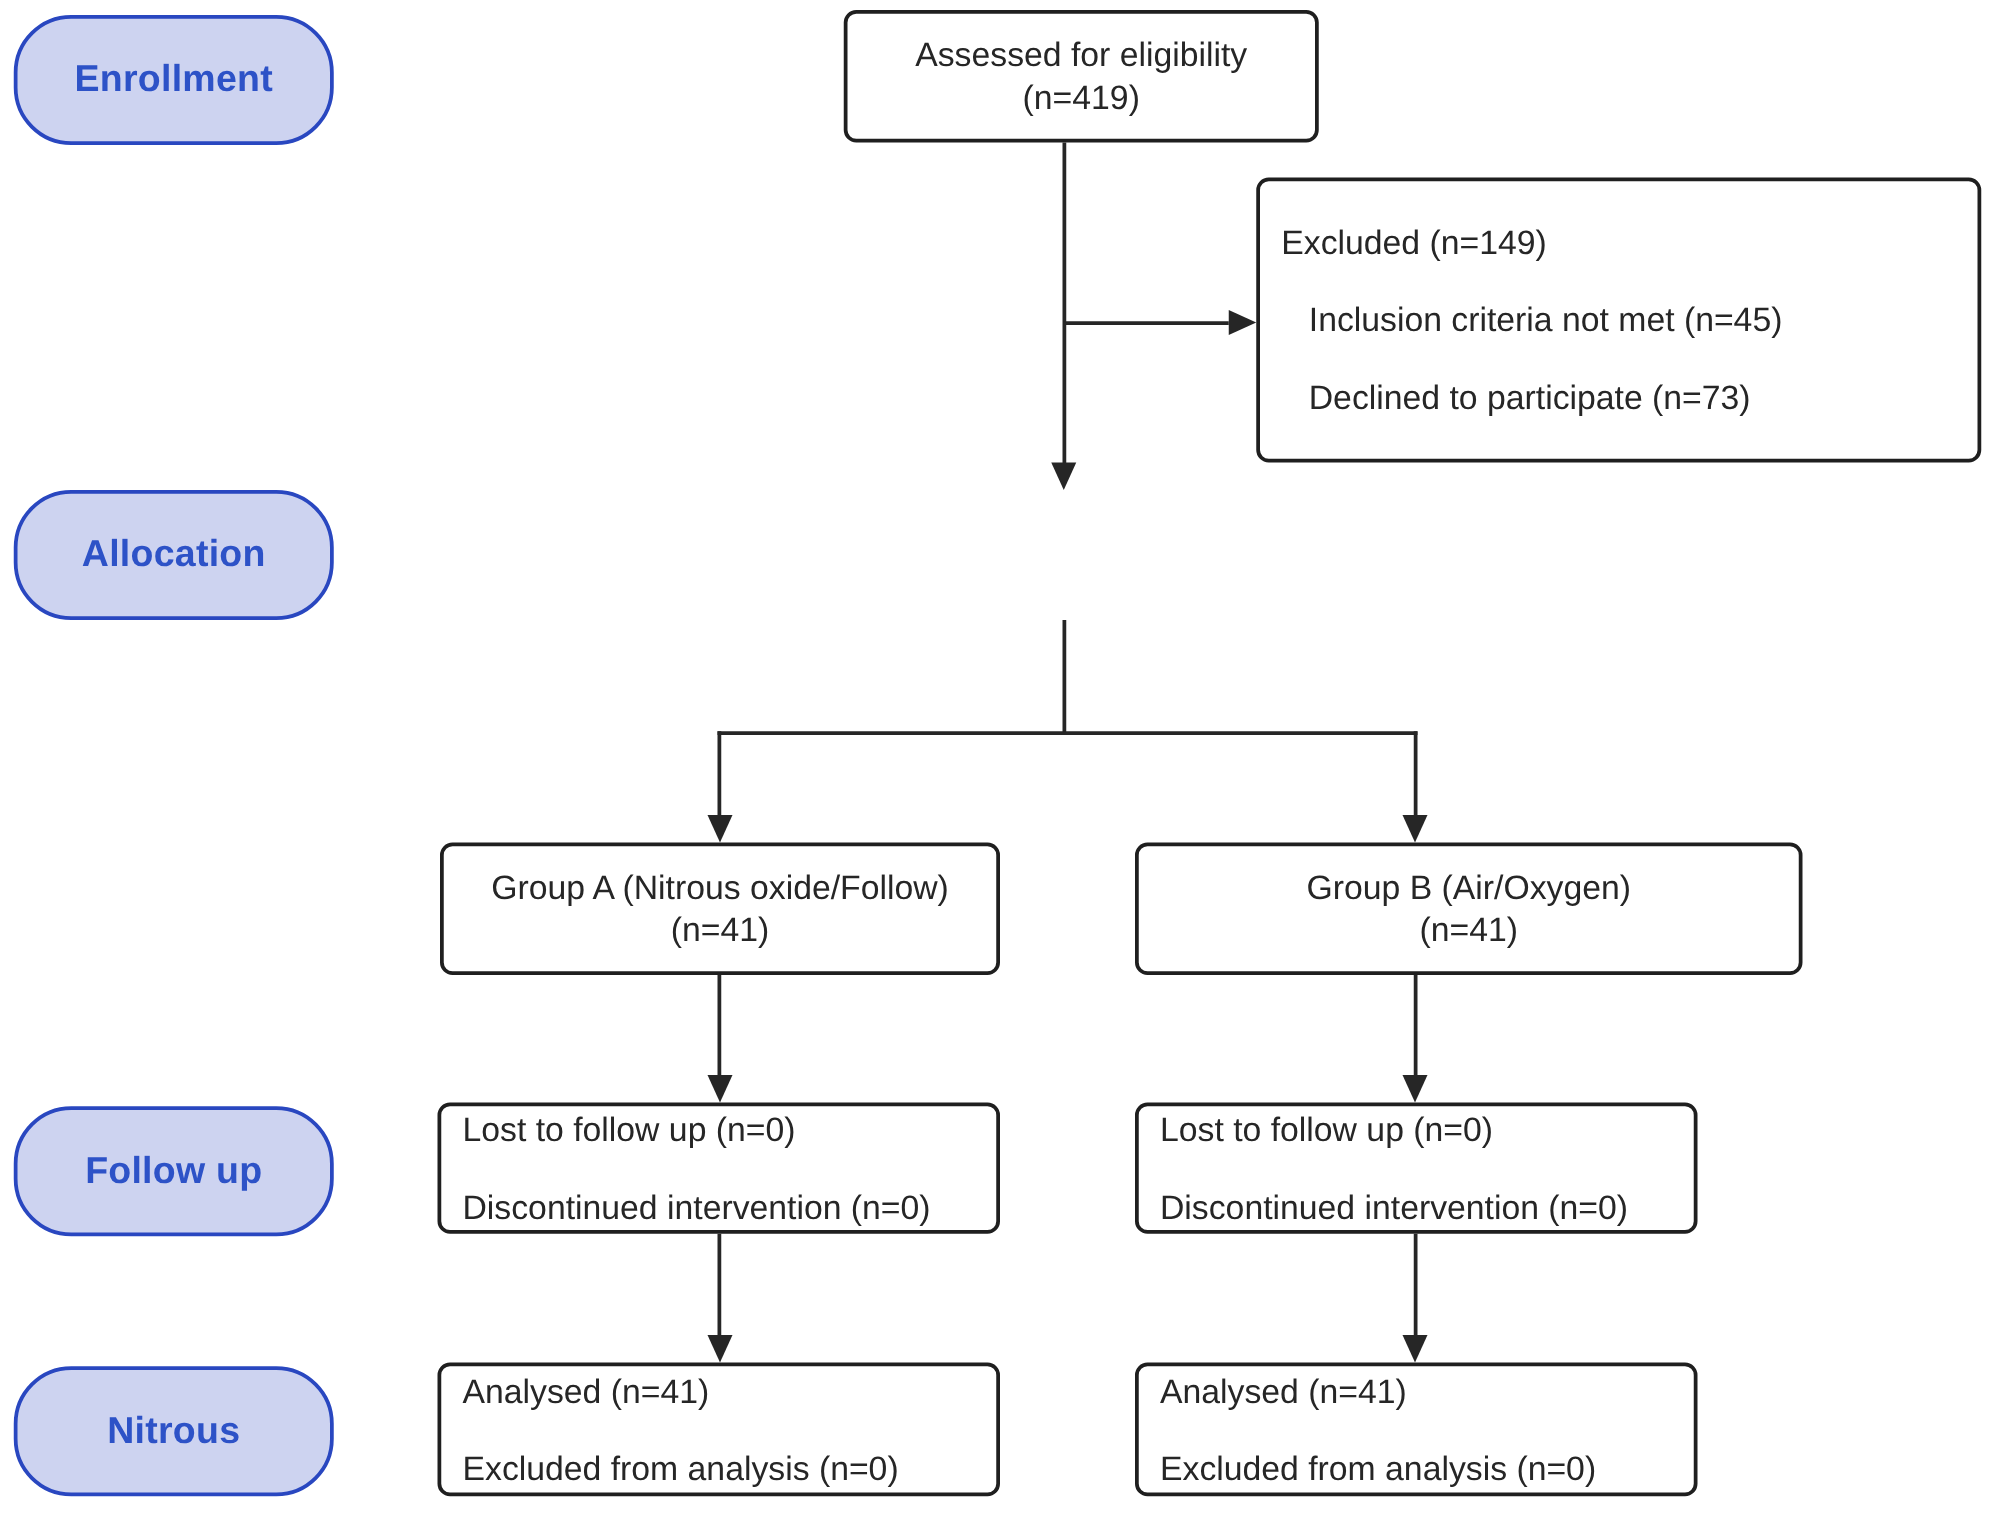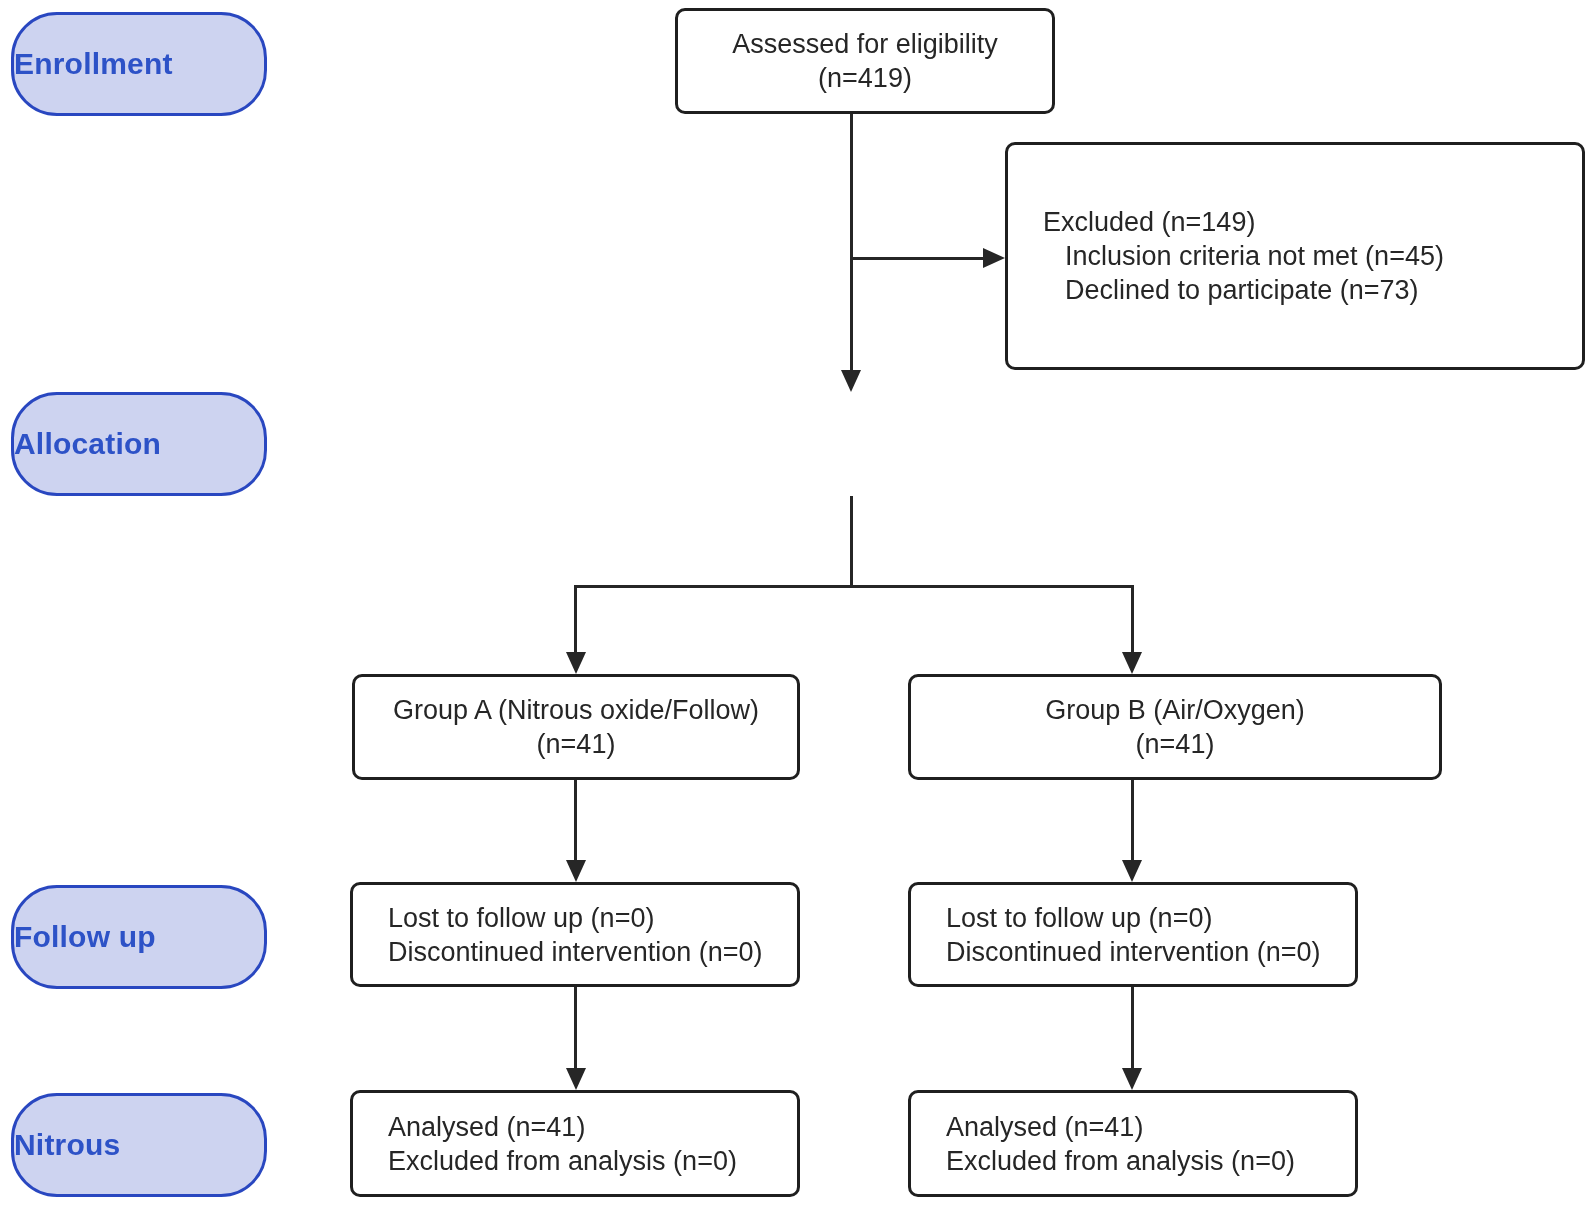--- a/index.html
+++ b/index.html
@@ -20,20 +20,21 @@
   .stage {
     position: absolute;
     left: 11px;
     width: 250px;
     height: 98px;
     background: var(--stage-fill, #cdd3f0);
     border: 3px solid var(--stage-border, #2947c0);
     border-radius: 46px;
     display: flex;
     align-items: center;
+    justify-content: center;
   }
   .stage span {
     color: var(--stage-text, #2d52c7);
     font-size: 30px;
     font-weight: bold;
     letter-spacing: 0.2px;
   }
 
   
   .node {
@@ -43,21 +44,21 @@
     border-radius: 10px;
     box-sizing: border-box;
     display: flex;
     flex-direction: column;
     justify-content: center;
     color: var(--box-text, #262626);
     font-size: 27px;
     line-height: 34px;
   }
   .node.center { align-items: center; text-align: center; }
-  .node.left   { align-items: flex-start; text-align: left; padding-left: 35px; padding-right: 8px; }
+  .node.left   { align-items: flex-start; text-align: left; padding-left: 17px; padding-right: 8px; gap: 28px; }
   .node .nline { white-space: nowrap; }
   .node .indent { padding-left: 22px; }
 
   
   .line {
     position: absolute;
     background: var(--arrow, #262626);
   }
   .head-down {
     position: absolute;

